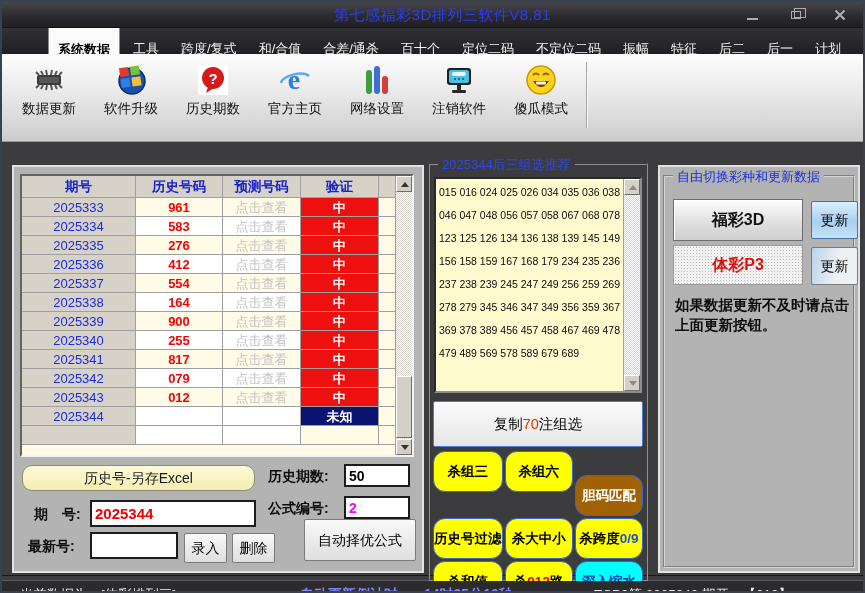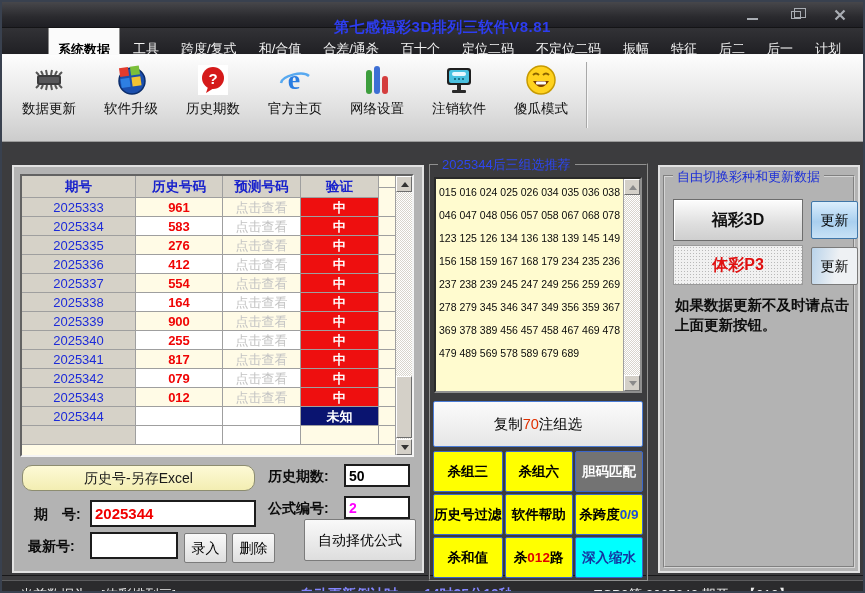--- a/index.html
+++ b/index.html
@@ -1,21 +1,21 @@
 <!DOCTYPE html>
 <html><head>
 <meta charset="utf-8">
 <style>
   * { margin:0; padding:0; box-sizing:border-box; }
   html,body { width:865px; height:593px; background:#1a1a1a; font-family:"Liberation Sans","DejaVu Sans",sans-serif; }
   .window { position:relative; width:865px; height:593px; background:#3c3c3e; border:2px solid #39414f; outline:1px solid #0a0d12; overflow:hidden; }
 
   
   .titlebar { position:relative; height:26px; background:linear-gradient(#47474b,#2a2a2e 60%,#1f1f24); border-bottom:1px solid #141416; }
-  .titlebar .title { position:absolute; left:0; right:0; top:16px; text-align:center; color:#2d3df0; font-size:15px; font-weight:bold; letter-spacing:.5px;padding-left:20px; }
+  .titlebar .title { position:absolute; left:0; right:0; top:4px; text-align:center; color:#2d3df0; font-size:15px; font-weight:normal; letter-spacing:.5px;padding-left:20px; }
   .winctrls { position:absolute; right:12px; top:0; height:26px; display:flex; align-items:center; gap:22px; }
   .wbtn { width:22px; height:18px; display:flex; align-items:center; justify-content:center; cursor:default; }
   .glyph-min { width:11px; height:2px; background:#a9adb3; margin-top:8px; }
   .glyph-restore { width:10px; height:8px; border:1.5px solid #a9adb3; position:relative; background:transparent; }
   .glyph-restore:before { content:""; position:absolute; left:2px; top:-4px; width:10px; height:8px; border:1.5px solid #a9adb3; }
 
   
   .tabbar { height:26px; background:linear-gradient(#323236,#202024); display:flex; align-items:flex-end; padding-left:46px; }
   .tab { height:22px; line-height:22px; padding:16px 9px; color:#f2f2f2; font-size:13px; margin-right:4px; cursor:default; white-space:nowrap; }
   .tab.active { background:#fbfbfb; color:#000; border-radius:3px 3px 0 0; border:1px solid #8a8a8a; border-bottom:none; height:24px; line-height:24px; font-weight:bold; }
@@ -33,21 +33,21 @@
   
   .main { position:relative; height:420px; background:#3c3c3e; }
   .panel { position:absolute; background:#b3b3b3; border:2px solid #e2e2e2; }
   .left-panel { left:10px; top:10px; width:412px; height:408px; }
   .right-panel { left:656px; top:10px; width:202px; height:408px; }
 
   
   .table-box { position:absolute; left:6px; top:7px; width:394px; height:283px; background:#fffbe6; border-top:2px solid #636363; border-left:2px solid #636363; border-bottom:2px solid #f4f4f4; border-right:2px solid #f4f4f4; overflow:hidden; }
   .tgrid { position:absolute; left:0; top:0; width:373px; }
   .trow { display:flex; height:19px; }
-  .trow.hdr { height:22px;align-items:center; }
+  .trow.hdr { height:22px; }
   .cell { font-size:13px; line-height:19px; text-align:center; border-right:1px solid #9f9f9f; border-bottom:1px solid #9f9f9f; overflow:hidden; white-space:nowrap; }
   .hdr .cell { line-height:21px; background:#d6d2c8; color:#1822cc; font-weight:bold; font-size:13.5px; }
   .c-period { width:114px; background:#d6d2c8; color:#1d2bd8; }
   .c-hist  { width:87px; color:#f00505; font-weight:bold; }
   .c-pred  { width:78px; color:#c3c3c3; }
   .c-verify{ width:78px; background:#ee0f0f; color:#fff; font-weight:bold; }
   .c-fill  { width:16px; background:#fffbe6; border-right:none; }
   .hdr .c-fill { background:#d6d2c8; }
   .trow.alt .c-hist, .trow.alt .c-pred { background:#fffbe6; }
   .trow:not(.alt):not(.hdr) .c-hist, .trow:not(.alt):not(.hdr) .c-pred { background:#ffffff; }
@@ -81,23 +81,23 @@
   .mid-frame { position:absolute; left:426px; top:8px; width:220px; height:418px; border:2px groove #909090; }
   .legend { position:absolute; top:-9px; left:8px; padding:0 4px; font-size:13px; color:#2d46f0; white-space:nowrap; }
   .legend.on-dark { background:#3c3c3e; }
   .legend.on-gray { background:#b3b3b3; color:#1d2fd8; }
   .numbox { position:absolute; left:4px; top:12px; width:208px; height:216px; background:#fffbcf; border-top:2px solid #2a2a2a; border-left:2px solid #2a2a2a; border-bottom:2px solid #8f8f8f; border-right:2px solid #8f8f8f; }
   .numbers { position:absolute; left:3px; top:2px; right:20px; bottom:2px; font-size:10.5px; line-height:23px; color:#0a0a0a; white-space:pre; overflow:hidden; }
   .numbox .vscroll { background-color:#efece4; }
   .copy-btn { position:absolute; left:3px; top:236px; width:210px; height:46px; background:linear-gradient(#fbfbfb,#e6e6e6); border:1px solid #4a7cd6; border-radius:2px; font-size:14.5px; color:#000; text-align:center; line-height:44px; }
   .copy-num { color:#e03000; }
   .kill-grid { position:absolute; left:3px; top:286px; width:210px; display:grid; grid-template-columns:repeat(3,1fr); gap:2px; }
-  .kbtn { height:41px; border:1px solid #3a66cc; border-radius:2px; font-size:13.5px; font-weight:600; display:flex; align-items:center; justify-content:center; white-space:nowrap; }
+  .kbtn { height:41px; border:1px solid #3a66cc; border-radius:12px; font-size:13.5px; font-weight:600; display:flex; align-items:center; justify-content:center; white-space:nowrap; }
   .k-yellow { background:#ffff00; color:#000; }
-  .k-red { background:#737373; color:#fff; }
+  .k-red { background:#a16207; color:#fff;margin-top:24px; }
   .k-cyan { background:#00ffff; color:#1433a0; }
   .hl-green { color:#1d4ed8; }
   .hl-red { color:#e00000; }
 
   
   .rp-frame { position:absolute; left:3px; top:8px; right:3px; bottom:3px; border:2px groove #d4d4d4; }
   .fucai-btn { position:absolute; left:8px; top:22px; width:130px; height:42px; background:linear-gradient(#fdfdfd,#dedede 60%,#cfcfcf); border:1px solid #6d6d6d; box-shadow:inset 1px 1px 0 #fff; font-size:16px; font-weight:bold; color:#111; text-align:center; line-height:40px; }
   .ticai-btn { position:absolute; left:8px; top:68px; width:130px; height:40px; background-color:#f1f1f1; background-image:radial-gradient(#b9b9b9 0.8px, transparent 0.9px); background-size:3px 3px; border:1px solid #9a9a9a; font-size:16px; font-weight:bold; color:#e01010; text-align:center; line-height:38px; }
   .upd1 { position:absolute; left:146px; top:24px; width:47px; height:38px; background:linear-gradient(#dbeefd,#a9cfef 55%,#c8e2f6); border:1px solid #3f76a8; border-radius:2px; font-size:14px; color:#000; text-align:center; line-height:36px; }
   .upd2 { position:absolute; left:146px; top:70px; width:47px; height:38px; background:linear-gradient(100deg,#b9d3ea,#eef1f4 55%); border:1px solid #7a7a7a; border-radius:2px; font-size:14px; color:#000; text-align:center; line-height:36px; }
@@ -402,21 +402,21 @@
         <div class="kbtn k-yellow">
             <span>杀组六</span>
           </div>
         <div class="kbtn k-red">
             <span>胆码匹配</span>
           </div>
         <div class="kbtn k-yellow">
             <span>历史号过滤</span>
           </div>
         <div class="kbtn k-yellow">
-            <span>软件帮助</span>
+            <span>杀大中小</span>
           </div>
         <div class="kbtn k-yellow">
             <span>杀跨度</span>
             <span class="hl-green">0/9</span>
           </div>
         <div class="kbtn k-yellow">
             <span>杀和值</span>
           </div>
         <div class="kbtn k-yellow">
             <span>杀</span>

